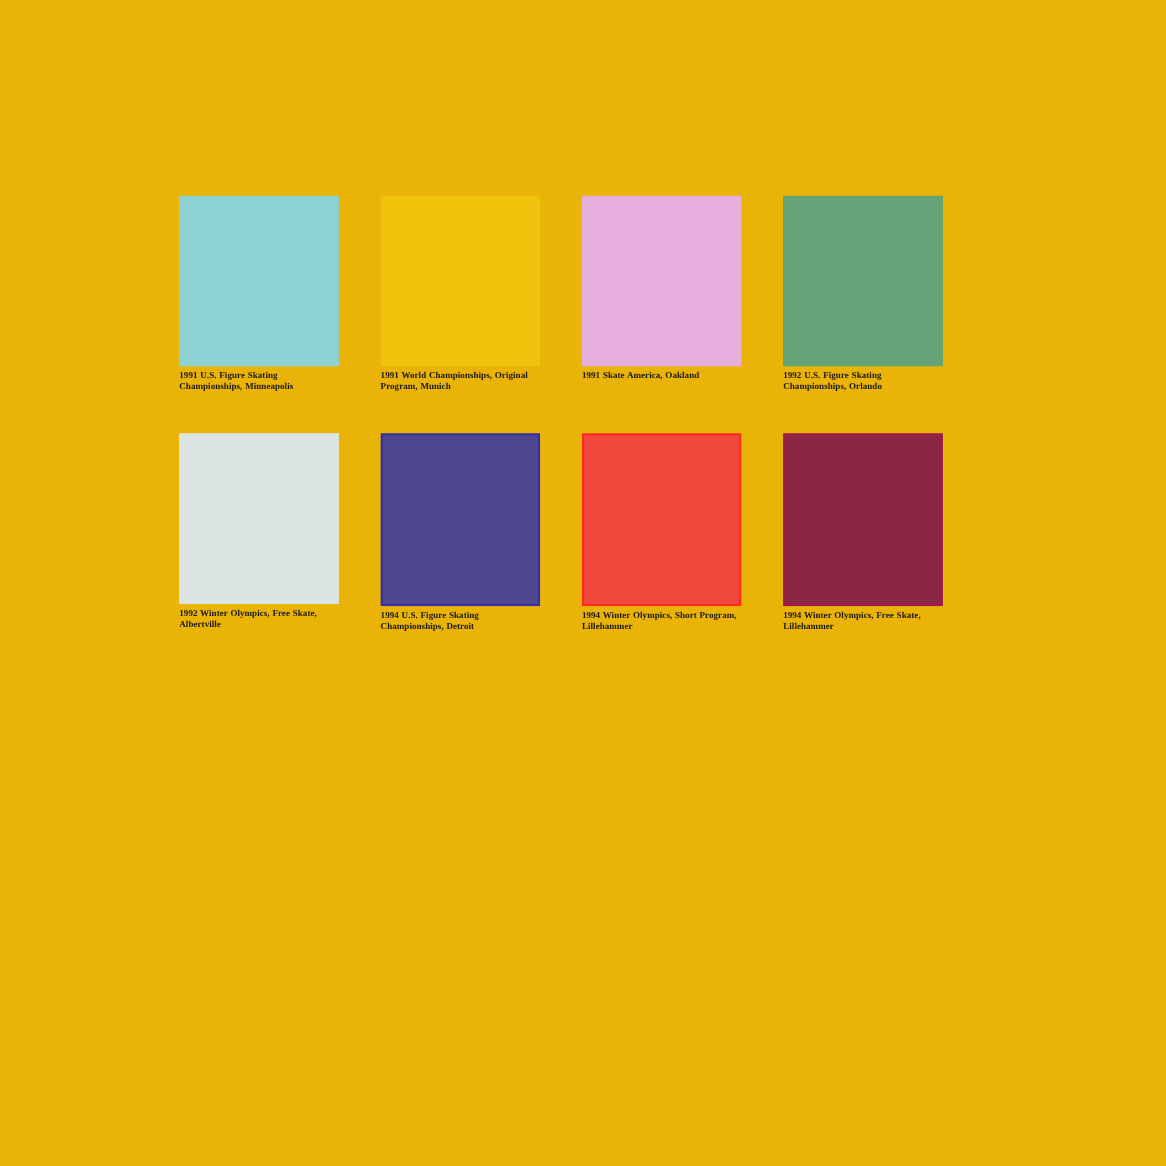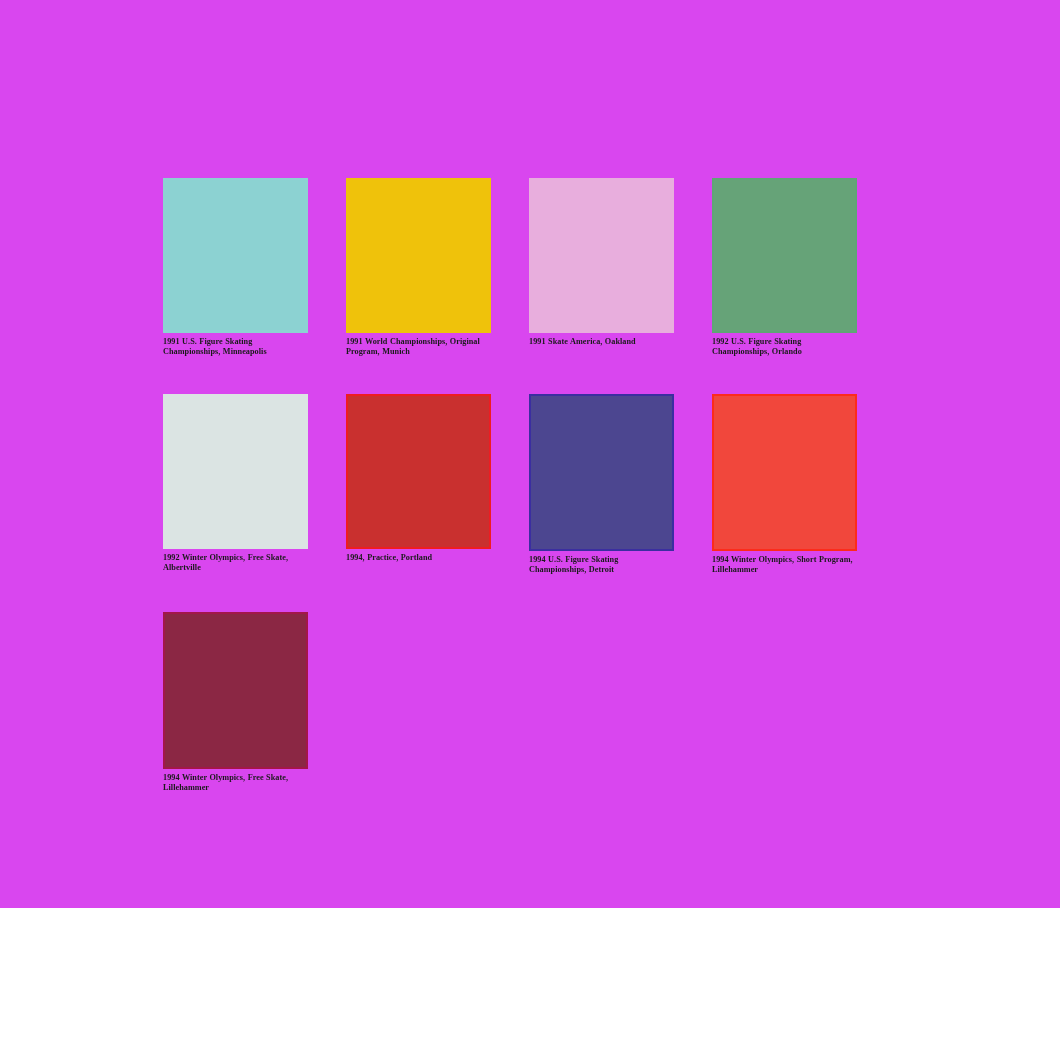--- a/index.html
+++ b/index.html
@@ -12,22 +12,22 @@
     height: 1060px;
     font-family: "Liberation Serif", "DejaVu Serif", serif;
     overflow: hidden;
   }
 
   #palette-sheet {
     position: absolute;
     left: 0;
     top: 0;
     width: 1060px;
-    height: 908px;
-    background: #d946ef;
+    height: 1060px;
+    background: #eab308;
   }
 
   #swatch-grid {
     position: absolute;
     left: 163px;
     top: 178px;
     width: 708px;
     display: grid;
     grid-template-columns: repeat(4, 145px);
     column-gap: 38px;
@@ -79,24 +79,20 @@
         <div class="swatch-caption">1991 Skate America, Oakland</div>
       </div>
       <div class="swatch-cell row-2">
         <div class="swatch-chip" style="background: rgb(102, 163, 120); box-shadow: rgb(95, 166, 117) 0px 0px 0px 2px inset;"></div>
         <div class="swatch-caption">1992 U.S. Figure Skating Championships, Orlando</div>
       </div>
       <div class="swatch-cell row-2">
         <div class="swatch-chip" style="background: rgb(219, 228, 227); box-shadow: rgb(219, 228, 227) 0px 0px 0px 2px inset;"></div>
         <div class="swatch-caption">1992 Winter Olympics, Free Skate, Albertville</div>
       </div>
-      <div class="swatch-cell row-2">
-        <div class="swatch-chip" style="background: rgb(201, 48, 47); box-shadow: rgb(238, 28, 34) 0px 0px 0px 2px inset;"></div>
-        <div class="swatch-caption">1994, Practice, Portland</div>
-      </div>
       <div class="swatch-cell row-3">
         <div class="swatch-chip" style="background: rgb(76, 70, 144); box-shadow: rgb(59, 46, 160) 0px 0px 0px 2px inset;"></div>
         <div class="swatch-caption">1994 U.S. Figure Skating Championships, Detroit</div>
       </div>
       <div class="swatch-cell row-3">
         <div class="swatch-chip" style="background: rgb(241, 71, 60); box-shadow: rgb(252, 43, 28) 0px 0px 0px 2px inset;"></div>
         <div class="swatch-caption">1994 Winter Olympics, Short Program, Lillehammer</div>
       </div>
       <div class="swatch-cell row-3">
         <div class="swatch-chip" style="background: rgb(139, 39, 68); box-shadow: rgb(163, 22, 74) 0px 0px 0px 2px inset;"></div>

